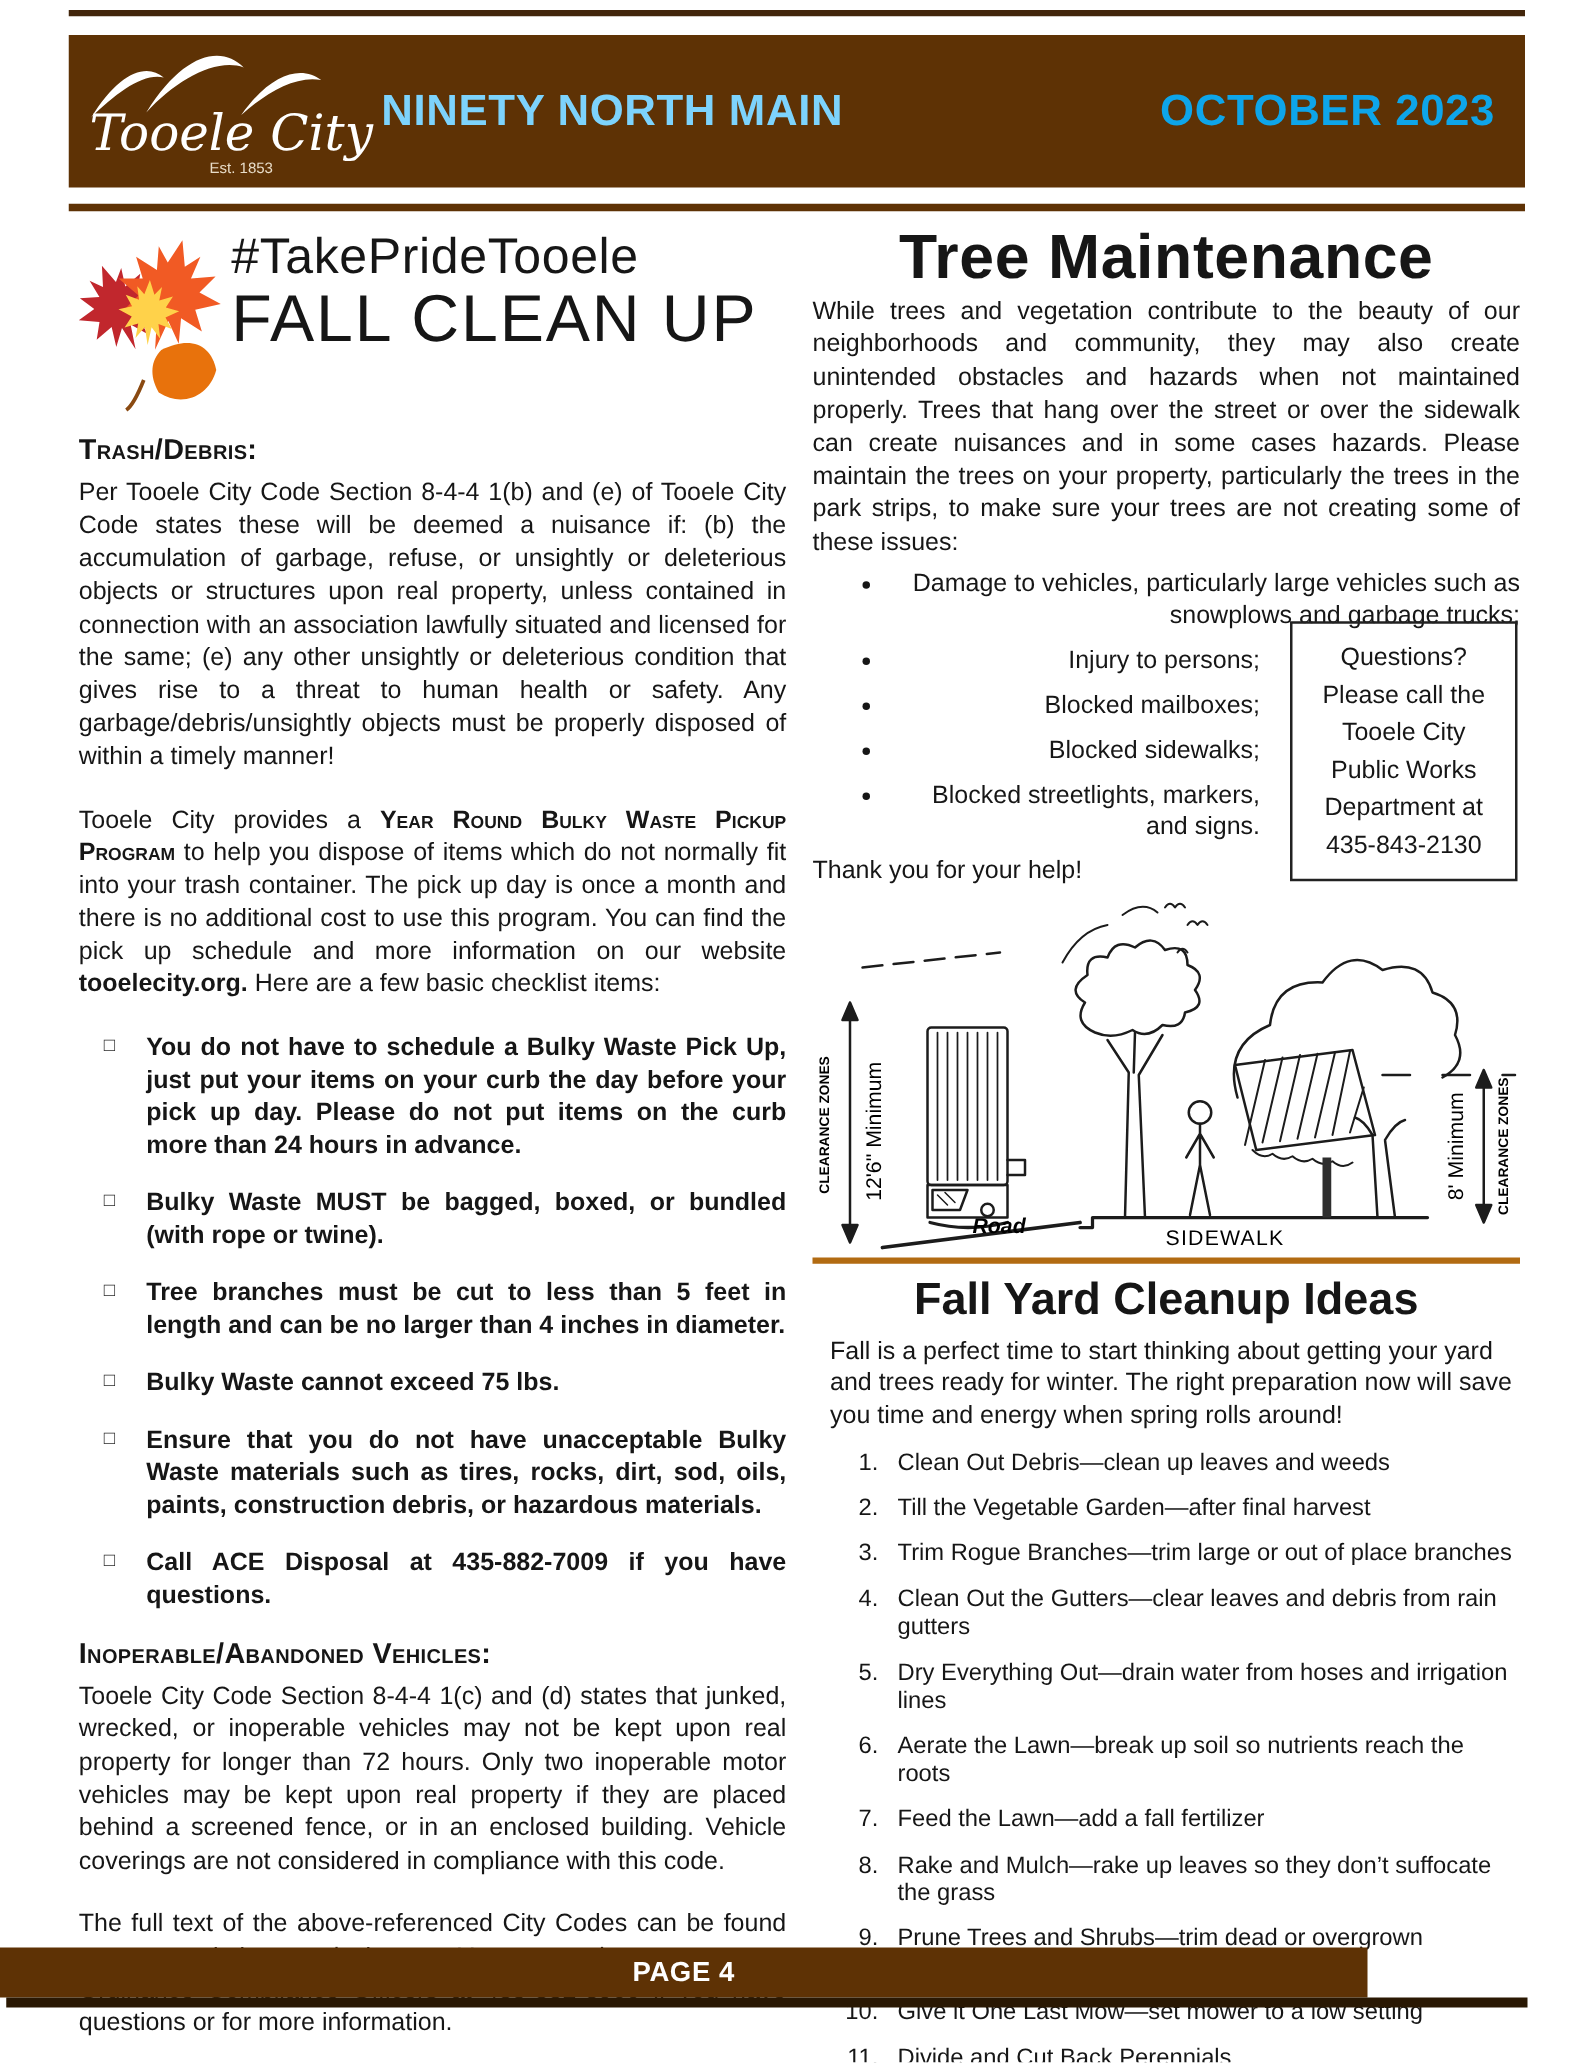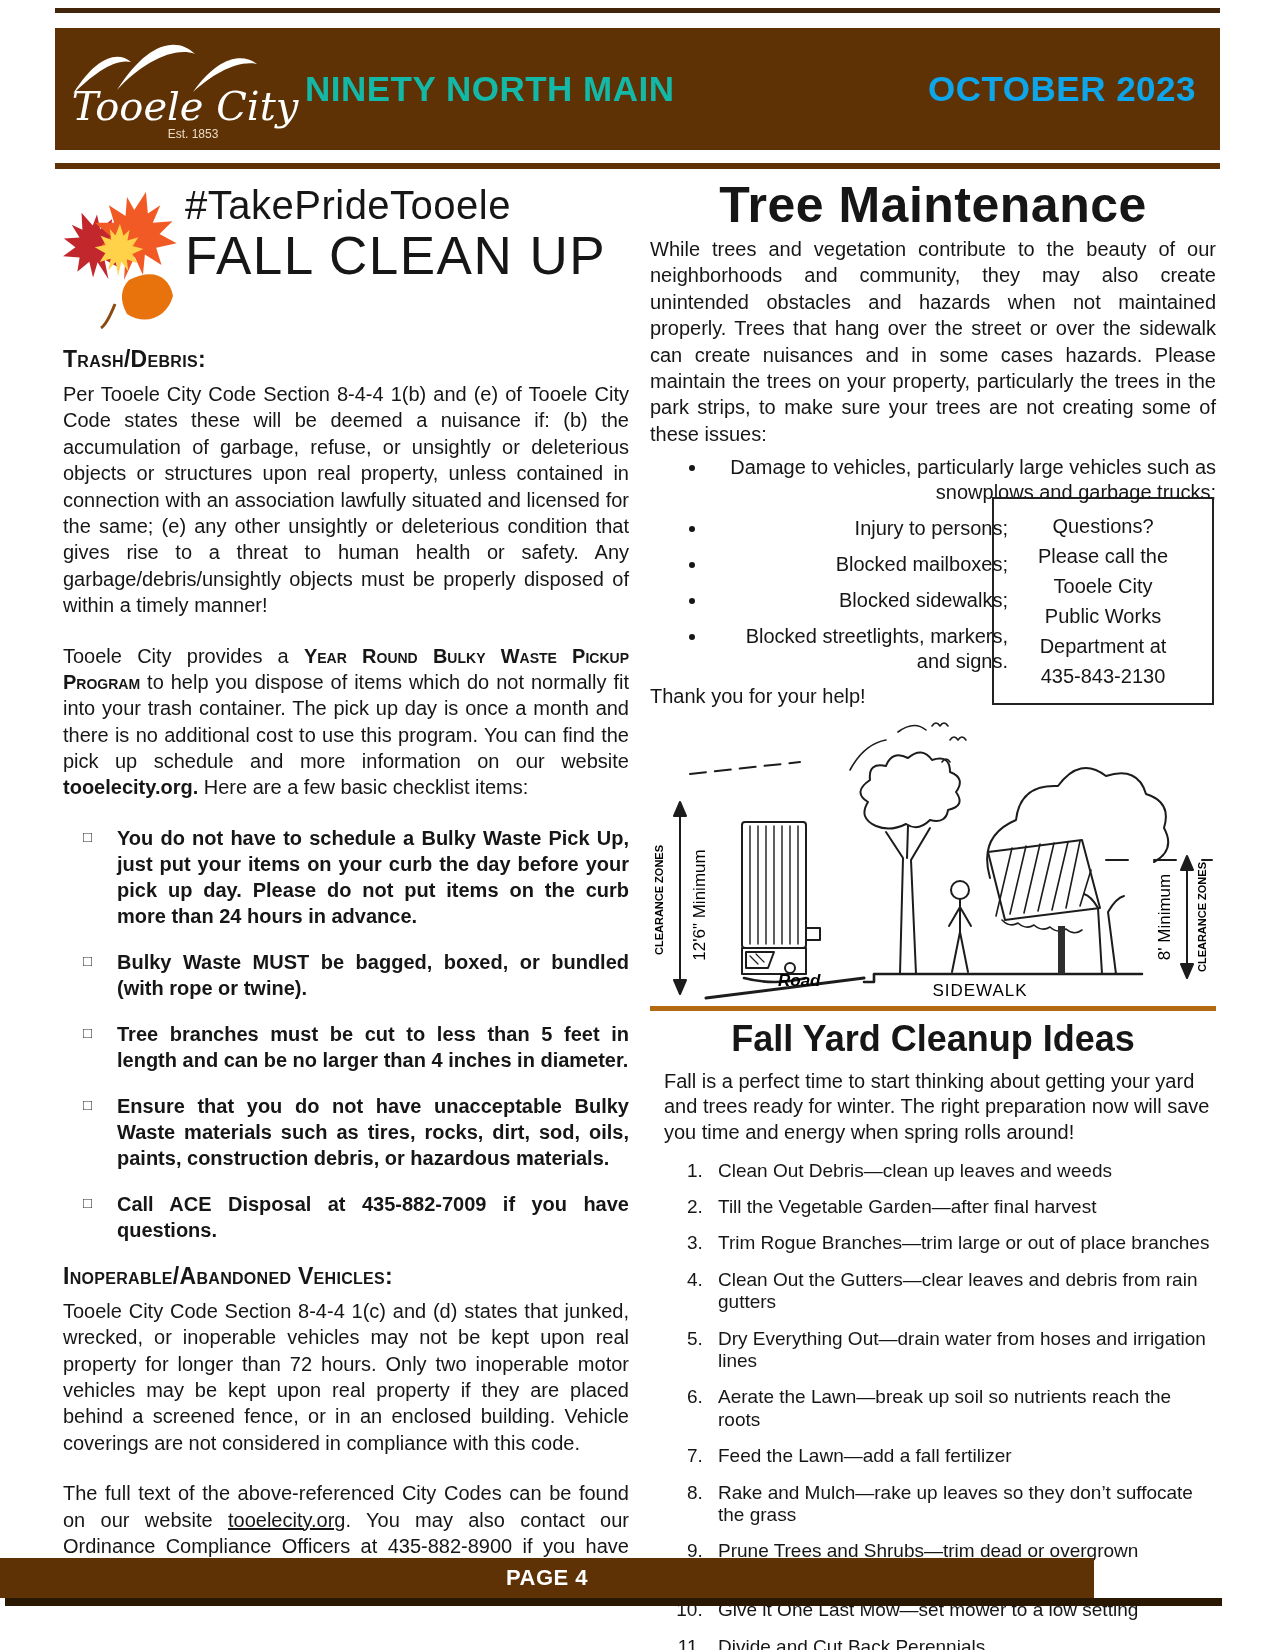--- a/index.html
+++ b/index.html
@@ -3,21 +3,21 @@
 <meta charset="utf-8">
 <style>
   html,body{margin:0;padding:0;background:#fff;}
   .page{position:relative;width:1275px;height:1650px;background:#fff;overflow:hidden;
         font-family:"Liberation Sans",sans-serif;color:#161616;}
   
   .top-rule{position:absolute;left:55px;top:8px;width:1165px;height:5px;background:#42250b;}
   .header-bar{position:absolute;left:55px;top:28px;width:1165px;height:122px;background:#5e3205;
               display:flex;align-items:center;}
   .logo{position:absolute;left:10px;top:4px;width:240px;height:116px;}
-  .header-title{margin-left:250px;color:#14b8a6;font-size:35px;font-weight:bold;letter-spacing:.5px;}
+  .header-title{margin-left:250px;color:#7dd3fc;font-size:35px;font-weight:bold;letter-spacing:.5px;}
   .header-date{margin-left:auto;margin-right:24px;color:#0ea5e9;font-size:35px;font-weight:bold;letter-spacing:.5px;}
   .header-rule{position:absolute;left:55px;top:163px;width:1165px;height:6px;background:#5e3205;}
   
   .col-left{position:absolute;left:63px;top:182px;width:566px;}
   .col-right{position:absolute;left:650px;top:180px;width:566px;}
   
   .brand-block{position:relative;height:150px;margin-bottom:6px;}
   .leaf-svg{position:absolute;left:-6px;top:2px;}
   .brand-text{margin-left:122px;}
   .hashtag{font-size:40px;letter-spacing:.5px;line-height:1.15;}
@@ -32,21 +32,21 @@
                   text-align:justify;padding-left:34px;margin-bottom:20px;}
   ul.checklist li::before{content:"\25A1";position:absolute;left:0;top:2px;font-size:15px;font-weight:normal;color:#2b2b2b;}
   
   .tree-title{text-align:center;font-size:50px;font-weight:bold;letter-spacing:.5px;margin:0 0 6px;line-height:1.0;}
   .tree-intro{font-size:20px;line-height:1.32;text-align:justify;margin:0 0 8px;}
   .bullets-wrap{position:relative;min-height:215px;}
   ul.tree-bullets{list-style:disc;margin:0;padding:0 0 0 58px;}
   ul.tree-bullets li{font-size:20px;line-height:1.25;margin-bottom:11px;text-align:right;}
   ul.tree-bullets li:nth-child(n+2){max-width:300px;}
   .questions-box{position:absolute;right:2px;top:42px;width:170px;border:2px solid #222;
-                 padding:12px 24px;text-align:center;font-size:20px;line-height:1.5;}
+                 padding:12px 4px;text-align:center;font-size:20px;line-height:1.5;}
   .thanks{font-size:20px;margin:2px 0 0;}
   .diagram{display:block;margin-top:2px;}
   .orange-rule{height:5px;margin:4px 0 8px;}
   .cleanup-title{text-align:center;font-size:36px;font-weight:bold;margin:0 0 10px;line-height:1.1;}
   .cleanup-intro{font-size:20px;line-height:1.28;margin:0 0 8px;padding-left:14px;}
   ol.cleanup-list{margin:6px 0 14px;padding:0 0 0 58px;font-size:19px;line-height:1.18;}
   ol.cleanup-list li{padding-left:10px;margin-bottom:4px;margin-top:14px;}
   
   .footer-bar{position:absolute;left:0;top:1558px;width:1094px;height:40px;background:#5e3205;
               display:flex;align-items:center;justify-content:center;}
@@ -104,20 +104,21 @@
 
     <div class="section-heading">Trash/Debris:</div>
     <p class="para">Per Tooele City Code Section 8-4-4 1(b) and (e) of Tooele City Code states these will be deemed a nuisance if: (b) the accumulation of garbage, refuse, or unsightly or deleterious objects or structures upon real property, unless contained in connection with an association lawfully situated and licensed for the same; (e) any other unsightly or deleterious condition that gives rise to a threat to human health or safety. Any garbage/debris/unsightly objects must be properly disposed of within a timely manner!</p>
 
     <p class="para"><span>Tooele City provides a </span><span class="smallcaps-bold">Year Round Bulky Waste Pickup Program</span><span> to help you dispose of items which do not normally fit into your trash container. The pick up day is once a month and there is no additional cost to use this program.  You can find the pick up schedule and more information on our website </span><span class="bold">tooelecity.org.</span><span> Here are a few basic checklist items:</span></p>
 
     <ul class="checklist">
         <li>You do not have to schedule a Bulky Waste Pick Up, just put your items on your curb the day before your pick up day.  Please do not put items on the curb more than 24 hours in advance.</li>
         <li>Bulky Waste MUST be bagged, boxed, or bundled (with rope or twine).</li>
         <li>Tree branches must be cut to less than 5 feet in length and can be no larger than 4 inches in diameter.</li>
+        <li>Bulky Waste cannot exceed 75 lbs.</li>
         <li>Ensure that you do not have unacceptable Bulky Waste materials such as tires, rocks, dirt, sod, oils, paints, construction debris, or hazardous  materials.</li>
         <li>Call ACE Disposal at 435-882-7009 if you have questions.</li>
       </ul>
 
     <div class="section-heading">Inoperable/Abandoned Vehicles:</div>
     <p class="para">Tooele City Code Section 8-4-4 1(c) and (d) states that junked, wrecked, or inoperable vehicles may not be kept upon real property for longer than 72 hours. Only two inoperable motor vehicles may be kept upon real property if they are placed behind a screened fence, or in an enclosed building. Vehicle coverings are not considered in compliance with this code.</p>
 
     <p class="para"><span>The full text of the above-referenced City Codes can be found on our website </span><span class="link">tooelecity.org</span><span>. You may also contact our Ordinance Compliance Officers at 435-882-8900 if you have questions or for more information.</span></p>
   </div>
 

